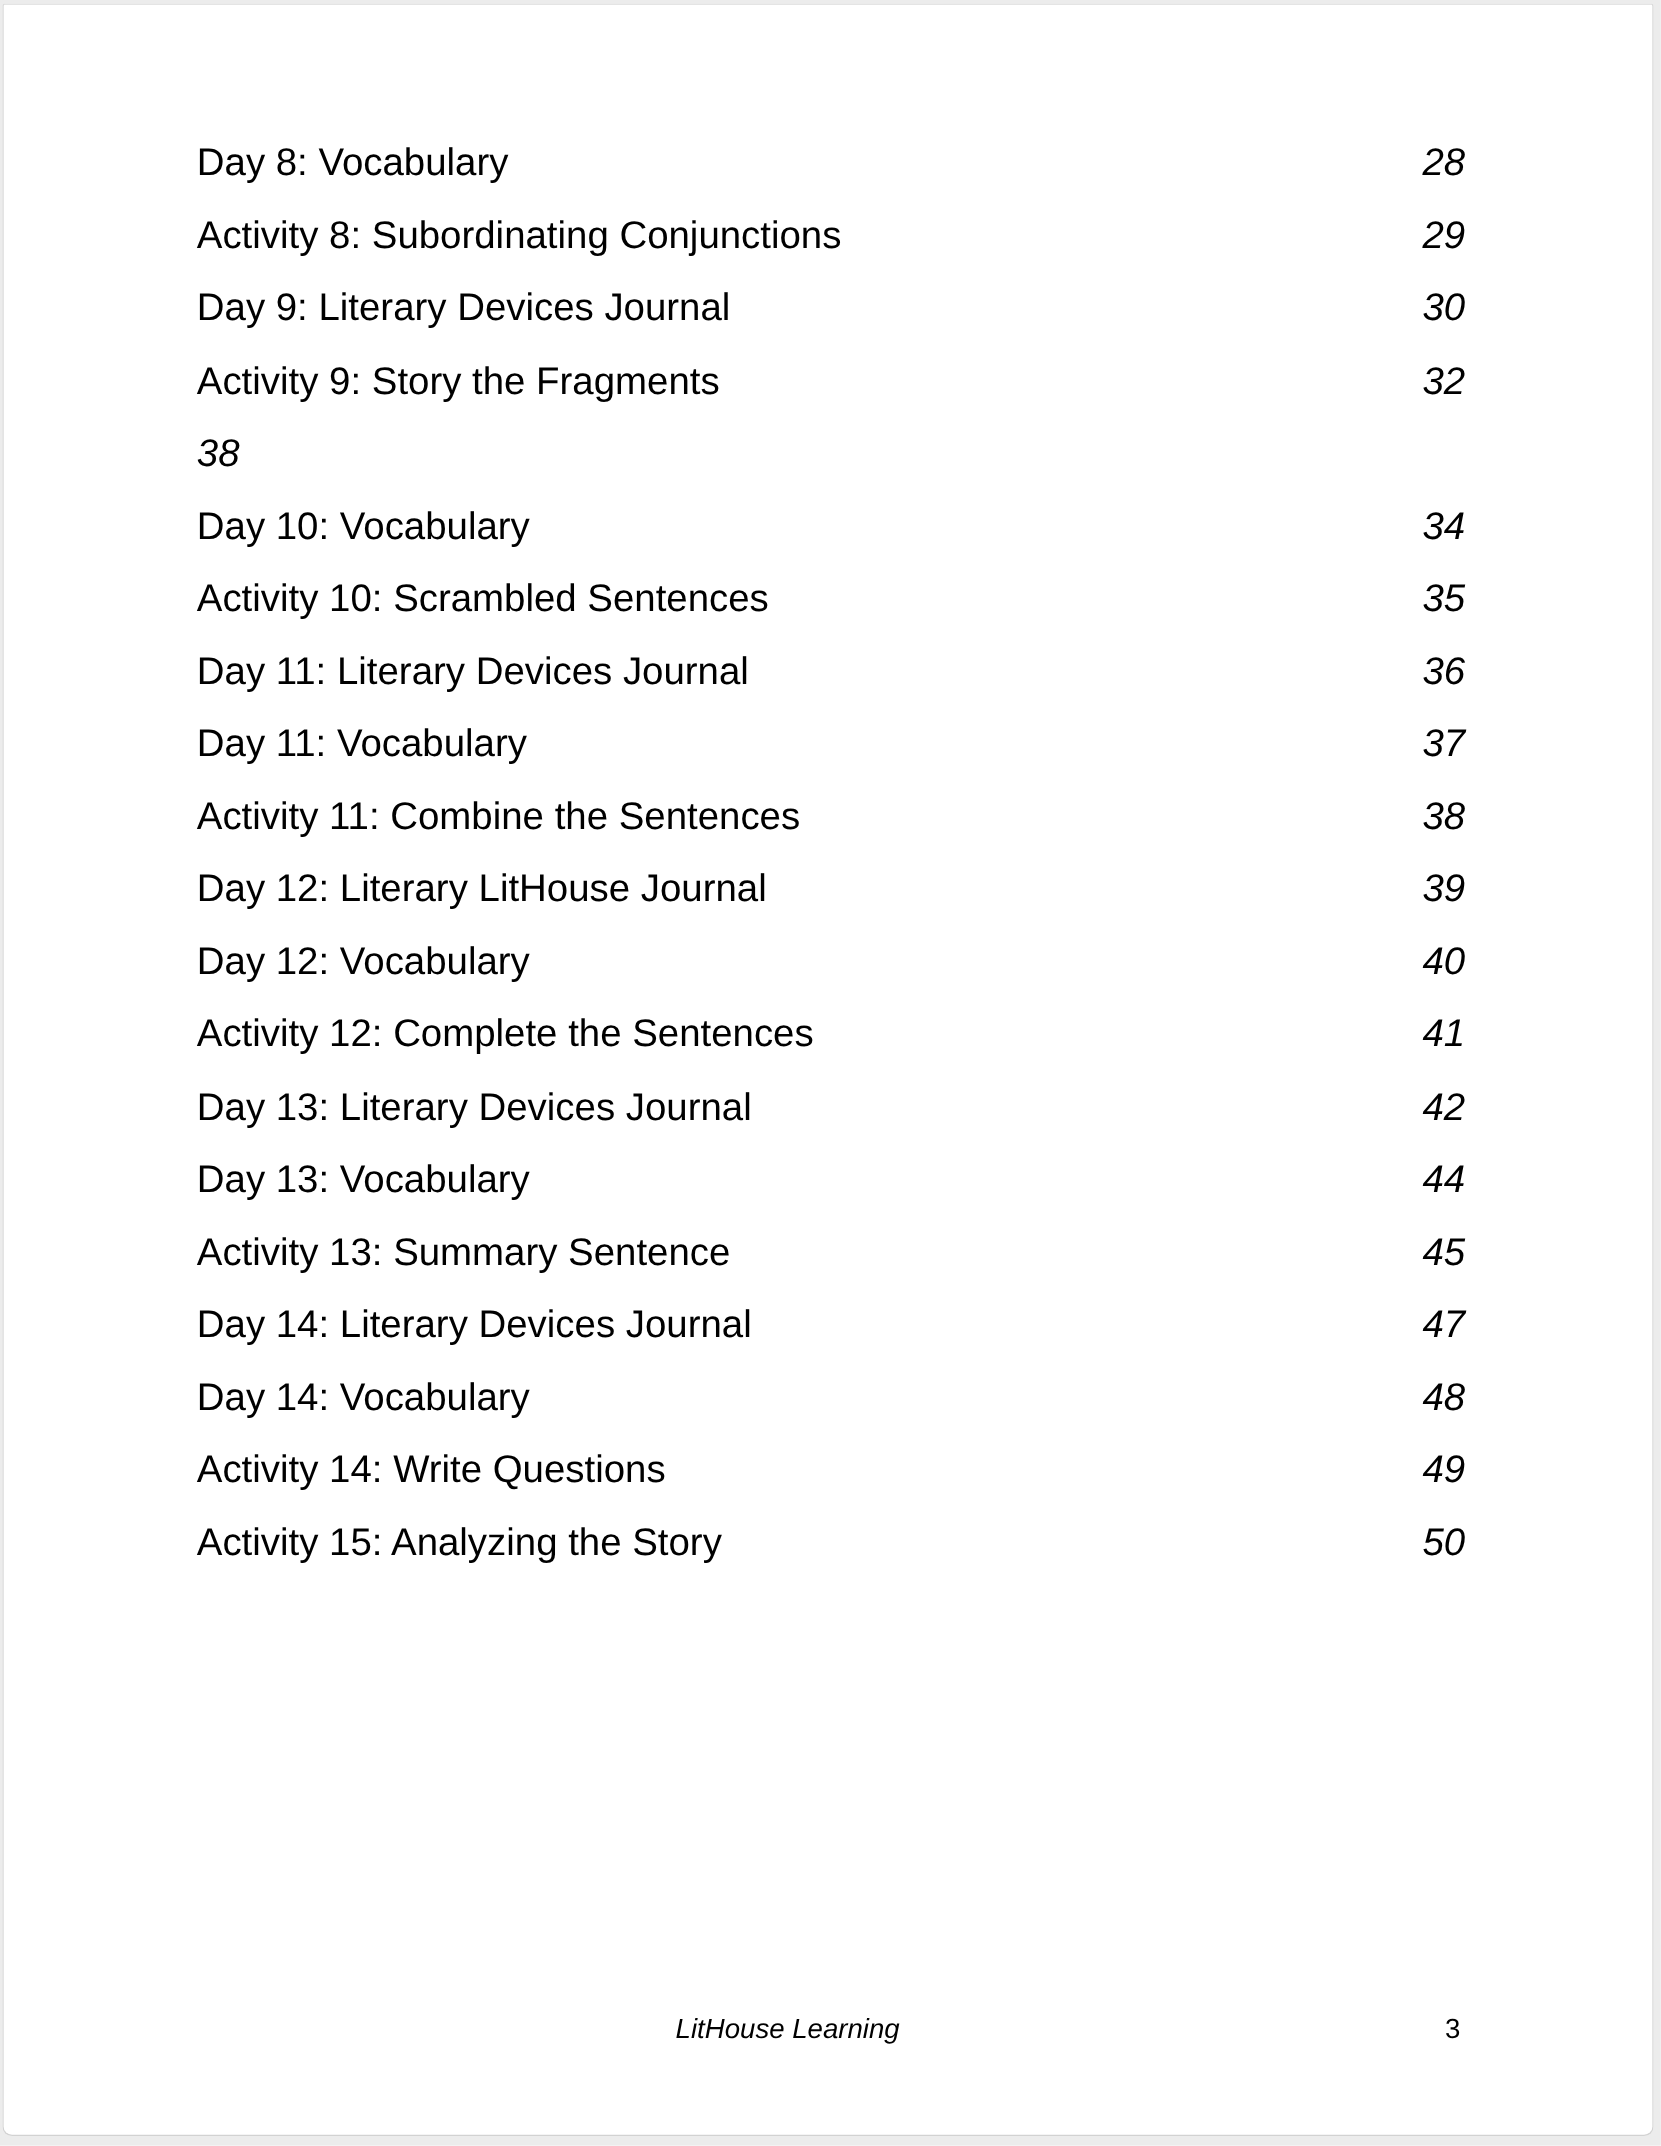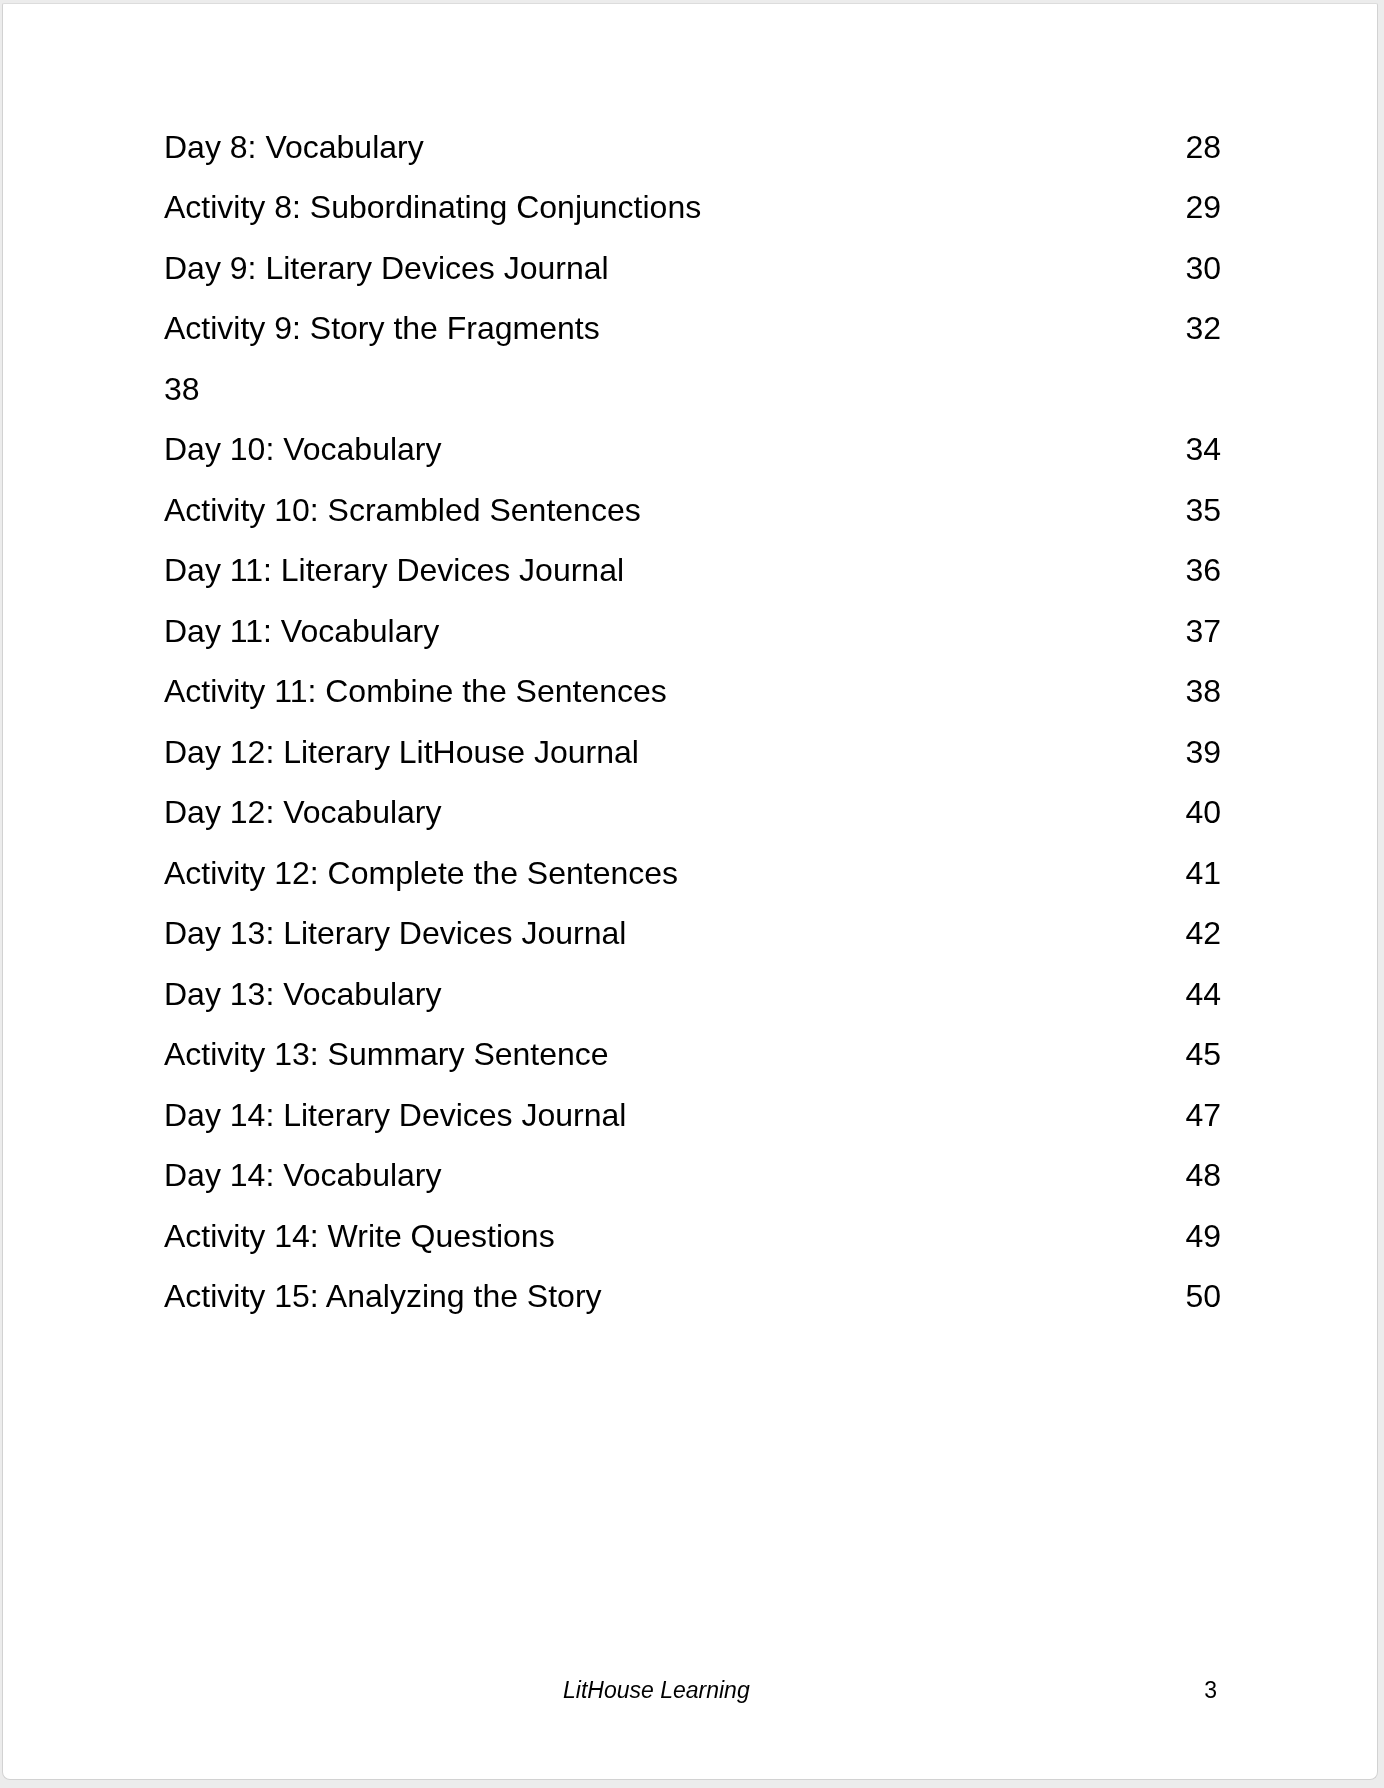--- a/index.html
+++ b/index.html
@@ -26,28 +26,28 @@
   }
   .toc {
     position: absolute;
     left: 161px;
     top: 113px;
     width: 1057px;
   }
   .toc-row {
     display: flex;
     justify-content: space-between;
-    align-items: center;
     height: 60.5px;
     font-size: 32px;
     color: #000000;
     white-space: nowrap;
   }
   .toc-page {
     text-align: right;
+    font-style: italic;
   }
   .footer-brand {
     position: absolute;
     left: 560px;
     top: 1673px;
     font-size: 23px;
     line-height: 27px;
     color: #000000;
     white-space: nowrap;
     font-style: italic;

